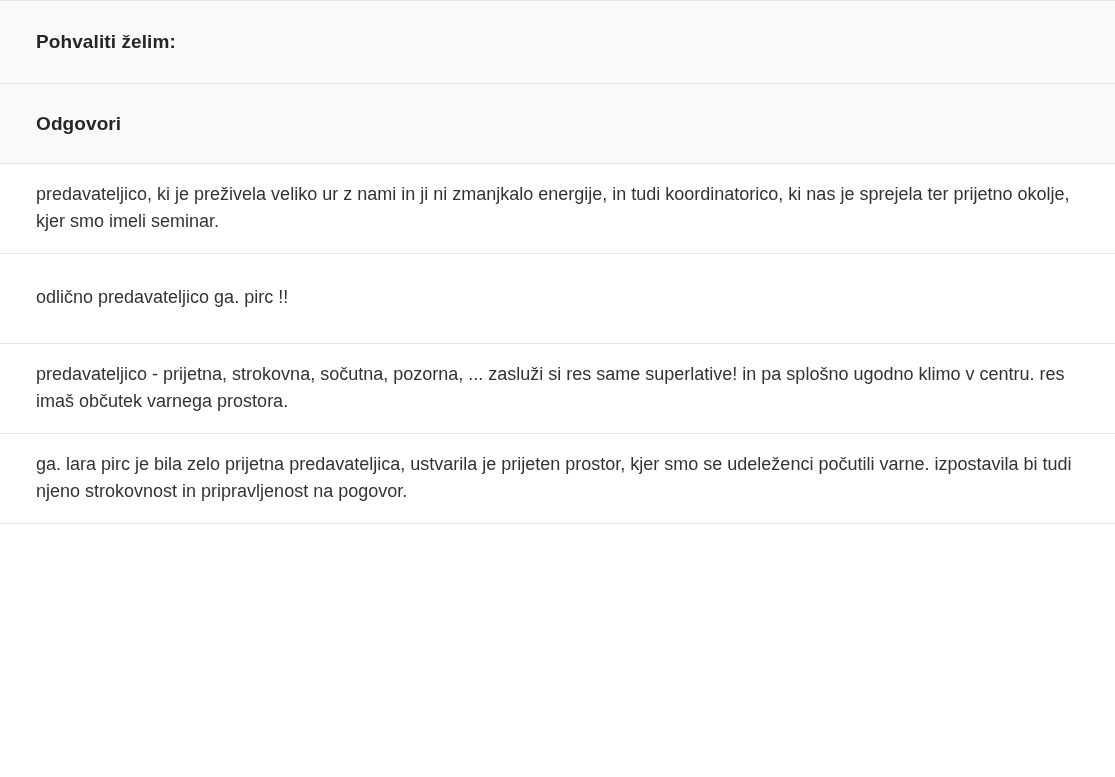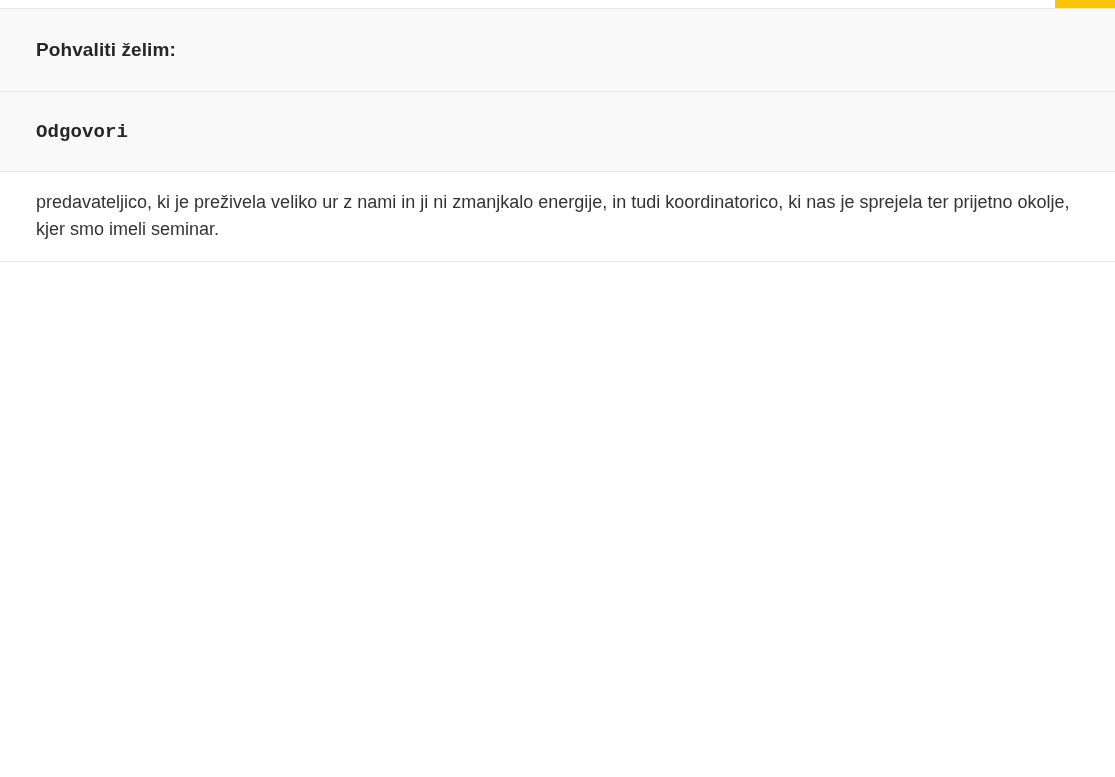--- a/index.html
+++ b/index.html
@@ -28,21 +28,21 @@
     position: absolute;
     top: 0;
     right: 0;
     width: 60px;
     height: 28px;
     background: #f7c600;
   }
 
   .table {
     position: absolute;
-    top: 8px;
+    top: 0;
     left: 0;
     width: 1115px;
     border-collapse: collapse;
   }
 
   .row {
     box-sizing: border-box;
     border-bottom: 1px solid #e6e6e6;
     padding: 0 36px;
     display: flex;
@@ -57,21 +57,20 @@
   .row-question .cell-text {
     font-size: 19px;
     font-weight: bold;
     color: #262626;
     letter-spacing: 0.1px;
   }
 
   .row-header {
     background: #f9f9f9;
     height: 80px;
-    font-family: Liberation Mono, monospace;
   }
   .row-header .cell-text {
     font-size: 19px;
     font-weight: bold;
     color: #262626;
     letter-spacing: 0.1px;
   }
 
   .row-answer {
     background: #ffffff;
@@ -102,19 +101,28 @@
     </div>
 
     <div class="row row-header">
       <div class="cell-text">Odgovori</div>
     </div>
 
     <div class="row row-answer">
       <div class="cell-text">predavateljico, ki je preživela veliko ur z nami in ji ni zmanjkalo energije, in tudi koordinatorico, ki nas je sprejela ter prijetno okolje, kjer smo imeli seminar.</div>
     </div>
 
+    <div class="row row-answer">
+      <div class="cell-text">odlično predavateljico ga. pirc !!</div>
+    </div>
 
+    <div class="row row-answer">
+      <div class="cell-text">predavateljico - prijetna, strokovna, sočutna, pozorna, ... zasluži si res same superlative! in pa splošno ugodno klimo v centru. res imaš občutek varnega prostora.</div>
+    </div>
 
+    <div class="row row-answer">
+      <div class="cell-text">ga. lara pirc je bila zelo prijetna predavateljica, ustvarila je prijeten prostor, kjer smo se udeleženci počutili varne. izpostavila bi tudi njeno strokovnost in pripravljenost na pogovor.</div>
+    </div>
 
 
 
   </div>
 </div>
 
 </body></html>

